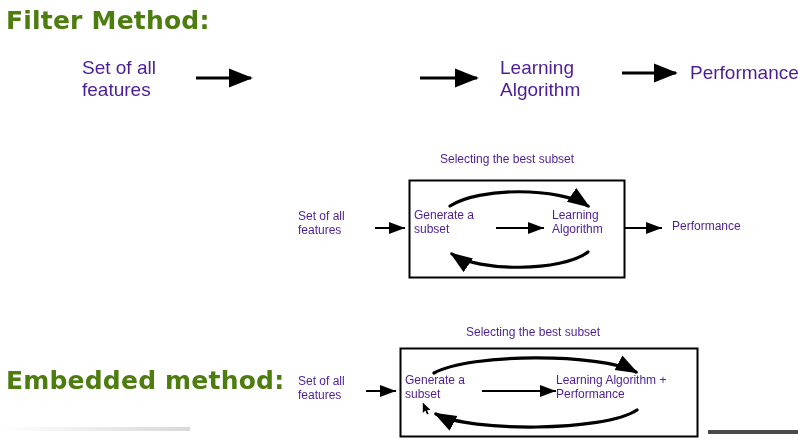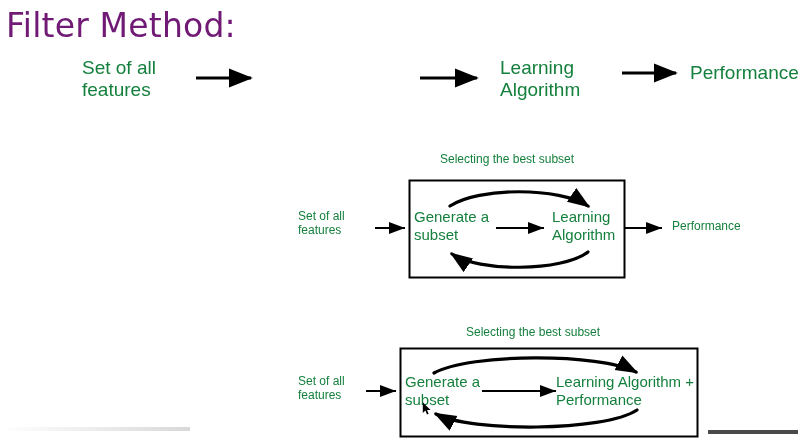--- a/index.html
+++ b/index.html
@@ -13,41 +13,41 @@
     height: 444px;
     background: #ffffff;
     overflow: hidden;
     font-family: "Liberation Sans", sans-serif;
   }
 
   
   .section-title {
     position: absolute;
     font-family: "DejaVu Sans", sans-serif;
-    font-size: 33px;
-    font-weight: 400;
-    color: #701a75;
+    font-size: 25px;
+    font-weight: 700;
+    color: #4d7c0f;
     letter-spacing: 0.2px;
     white-space: nowrap;
   }
   #title-filter   { left: 6px;  top: 6px;  }
   #title-wrapper  { left: 6px;  top: 199px; }
   #title-embedded { left: 6px;  top: 366px; }
 
   
   .node-text {
     position: absolute;
     font-family: "Liberation Sans", sans-serif;
-    color: #15803d;
+    color: #4c1d95;
     white-space: pre-line;
     line-height: 1.18;
   }
   .big-text   { font-size: 19px; }
   .small-text { font-size: 12px; }
-  .mid-text   { font-size: 15px; }
+  .mid-text   { font-size: 12px; }
 
   
   .layer {
     position: absolute;
     left: 0;
     top: 0;
     width: 798px;
     height: 444px;
     pointer-events: none;
   }
@@ -80,20 +80,21 @@
   }
 </style>
 </head>
 <body>
 
 <div id="page">
 
   <div class="section-title" id="title-filter">Filter Method:</div>
 
 
+  <div class="section-title" id="title-embedded">Embedded method:</div>
 
   <div class="node-text big-text" style="left:82px; top:57px;">Set of all
 features</div>
 
 
   <div class="node-text big-text" style="left:500px; top:57px;">Learning
 Algorithm</div>
 
   <div class="node-text big-text" style="left:690px; top:62px;">Performance</div>
 

